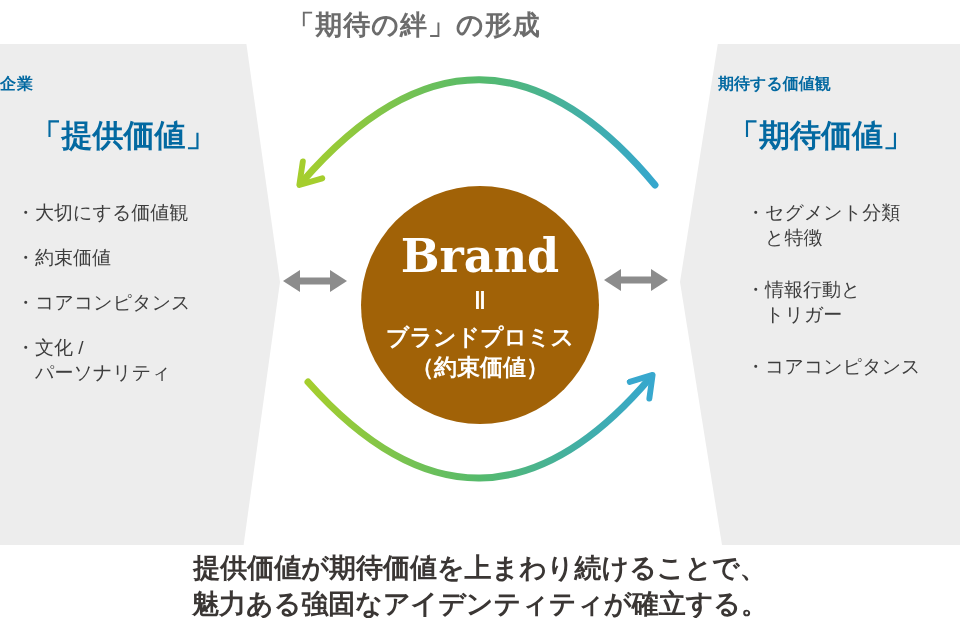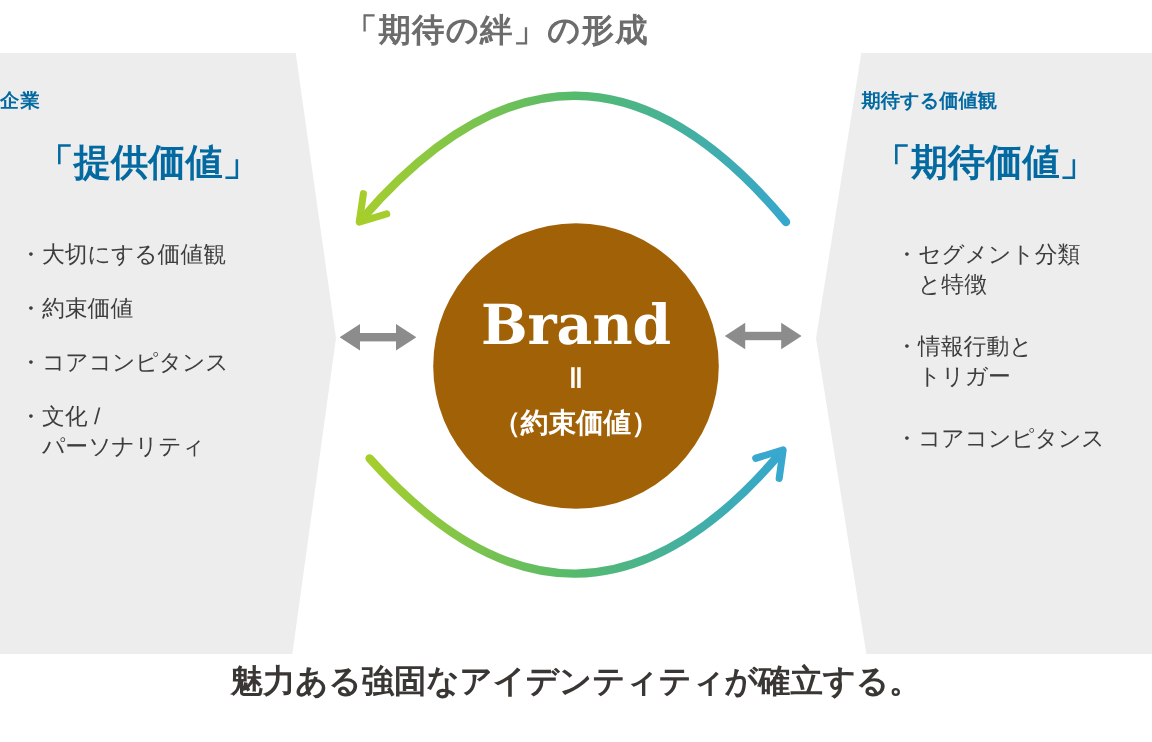--- a/index.html
+++ b/index.html
@@ -116,29 +116,31 @@
       <path d="M2.5 1.2 L10 6 L2.5 10.8" fill="none" stroke="#38a8ce" stroke-width="2.2" stroke-linecap="round" stroke-linejoin="round"></path>
     </marker>
   </defs>
   <path d="M367 117 Q193 -92 14 114" fill="none" stroke="url(#gradTop)" stroke-width="7" stroke-linecap="round" marker-end="url(#headGreen)"></path>
   <path d="M20 314 Q193 508 362 310" fill="none" stroke="url(#gradBottom)" stroke-width="7" stroke-linecap="round" marker-end="url(#headBlue)"></path>
 </svg>
 
 <div class="brand-circle">
   <div class="brand-word">Brand</div>
   <div class="equals-mark">‖</div>
+  <div class="promise-line">ブランドプロミス</div>
   <div class="promise-line">（約束価値）</div>
 </div>
 
 <svg class="exchange-arrow left" viewBox="0 0 64 30" xmlns="http://www.w3.org/2000/svg">
   <polygon points="0,15 17,4 17,26" fill="#8c8c8c"></polygon>
   <polygon points="64,15 47,4 47,26" fill="#8c8c8c"></polygon>
   <rect x="13" y="11.5" width="38" height="7" fill="#8c8c8c"></rect>
 </svg>
 <svg class="exchange-arrow right" viewBox="0 0 64 30" xmlns="http://www.w3.org/2000/svg">
   <polygon points="0,15 17,4 17,26" fill="#8c8c8c"></polygon>
   <polygon points="64,15 47,4 47,26" fill="#8c8c8c"></polygon>
   <rect x="13" y="11.5" width="38" height="7" fill="#8c8c8c"></rect>
 </svg>
 
 <div class="footer-caption">
+  <div>提供価値が期待価値を上まわり続けることで、</div>
   <div>魅力ある強固なアイデンティティが確立する。</div>
 </div>
 
 </body></html>

